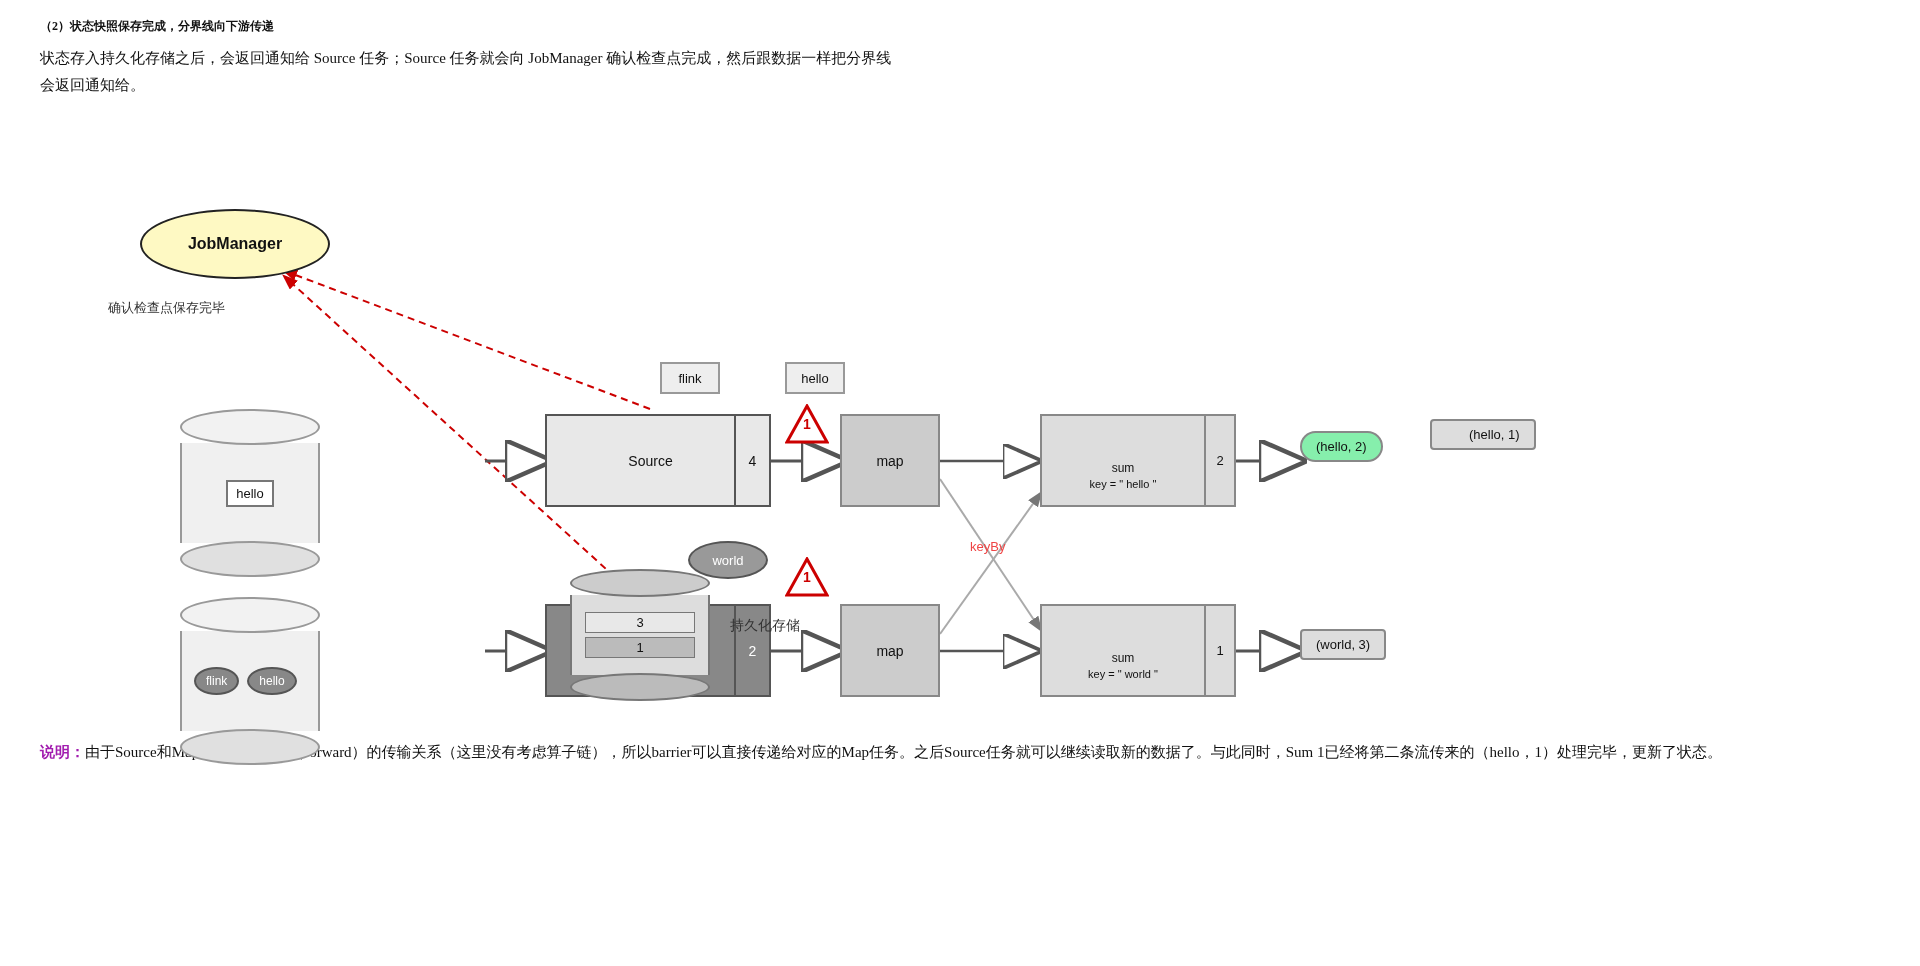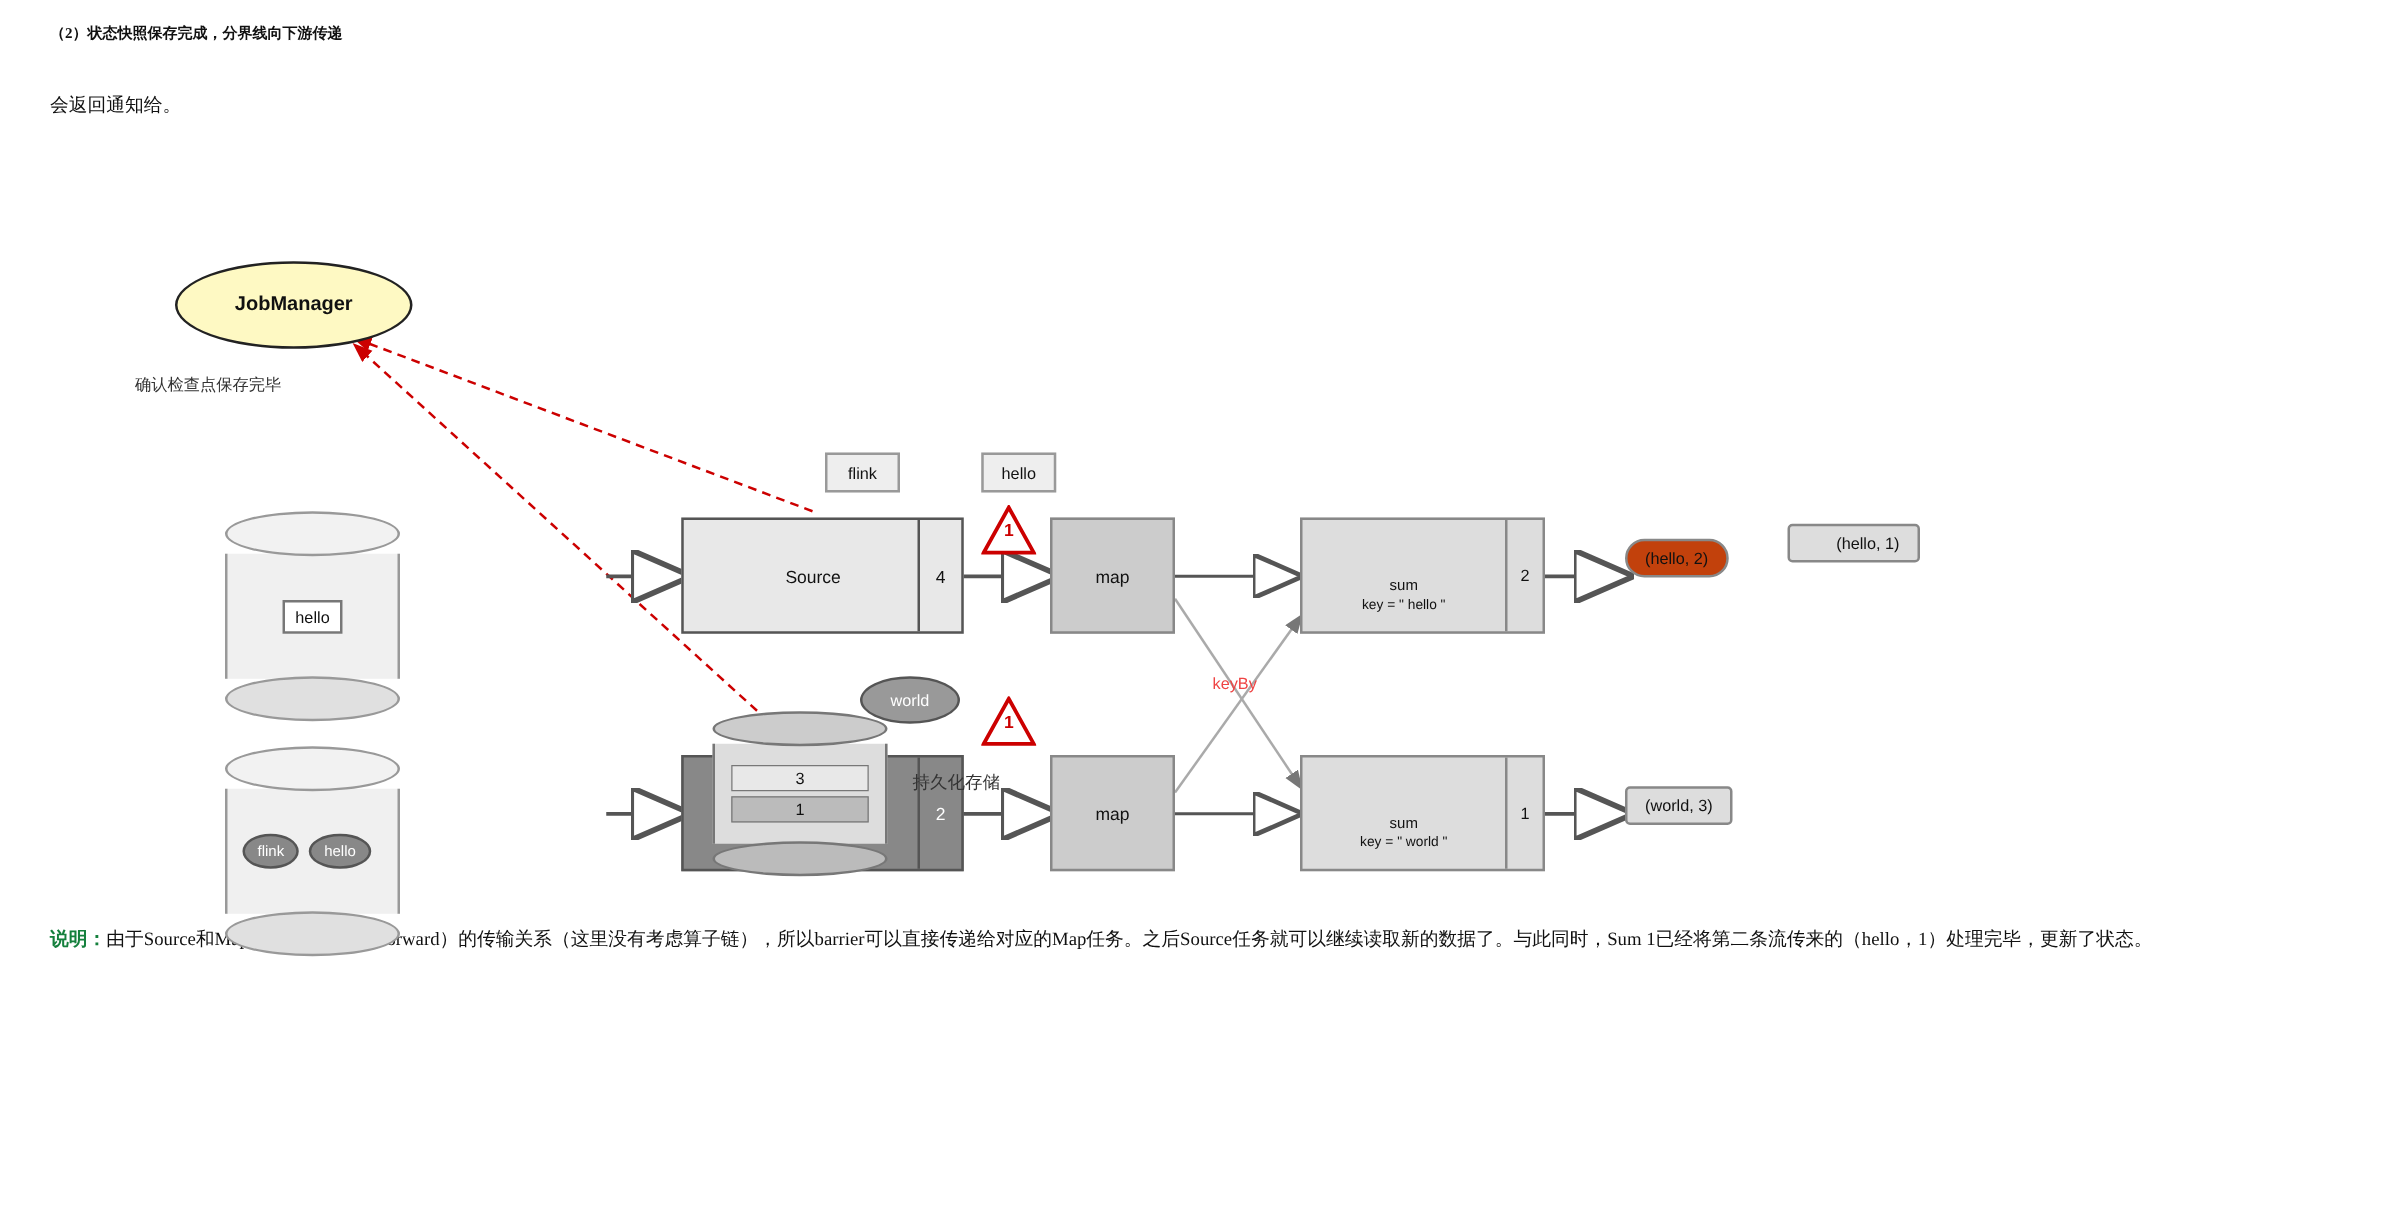--- a/index.html
+++ b/index.html
@@ -123,21 +123,21 @@
       width: 30px;
       font-size: 13px;
       font-family: Arial, sans-serif;
       border-left: 2px solid #888;
     }
 
     
     .output-pill {
       position: absolute;
       border: 2px solid #888;
-      background: #c2410c;
+      background: #86efac;
       border-radius: 20px;
       display: flex;
       align-items: center;
       justify-content: center;
       font-size: 13px;
       font-family: Arial, sans-serif;
       padding: 6px 14px;
     }
     .output-box {
       position: absolute;
@@ -279,38 +279,38 @@
       color: #333;
     }
 
     
     .explanation {
       font-size: 15px;
       line-height: 1.8;
       margin-top: 8px;
     }
     .red-bold {
-      color: #15803d;
+      color: #a21caf;
       font-weight: bold;
     }
 
     
     .keyby-label {
       position: absolute;
       font-size: 13px;
       font-family: Arial, sans-serif;
       color: #ef4444;
     }
   </style>
 </head>
 <body>
 
 <p class="title-line">（2）状态快照保存完成，分界线向下游传递</p>
 <p class="desc-line">
-  <br>
+  <span>状态存入持久化存储之后，会返回通知给 Source 任务；Source 任务就会向 JobManager 确认检查点完成，然后跟数据一样把分界线</span><br>
   <span>会返回通知给。</span>
 </p>
 
 <div class="diagram-area">
 
   <svg class="arrows-svg">
 
     <defs>
       <marker id="arrowRed" markerWidth="8" markerHeight="8" refX="6" refY="3" orient="auto">
         <path d="M0,0 L0,6 L8,3 z" fill="#c00"></path>

